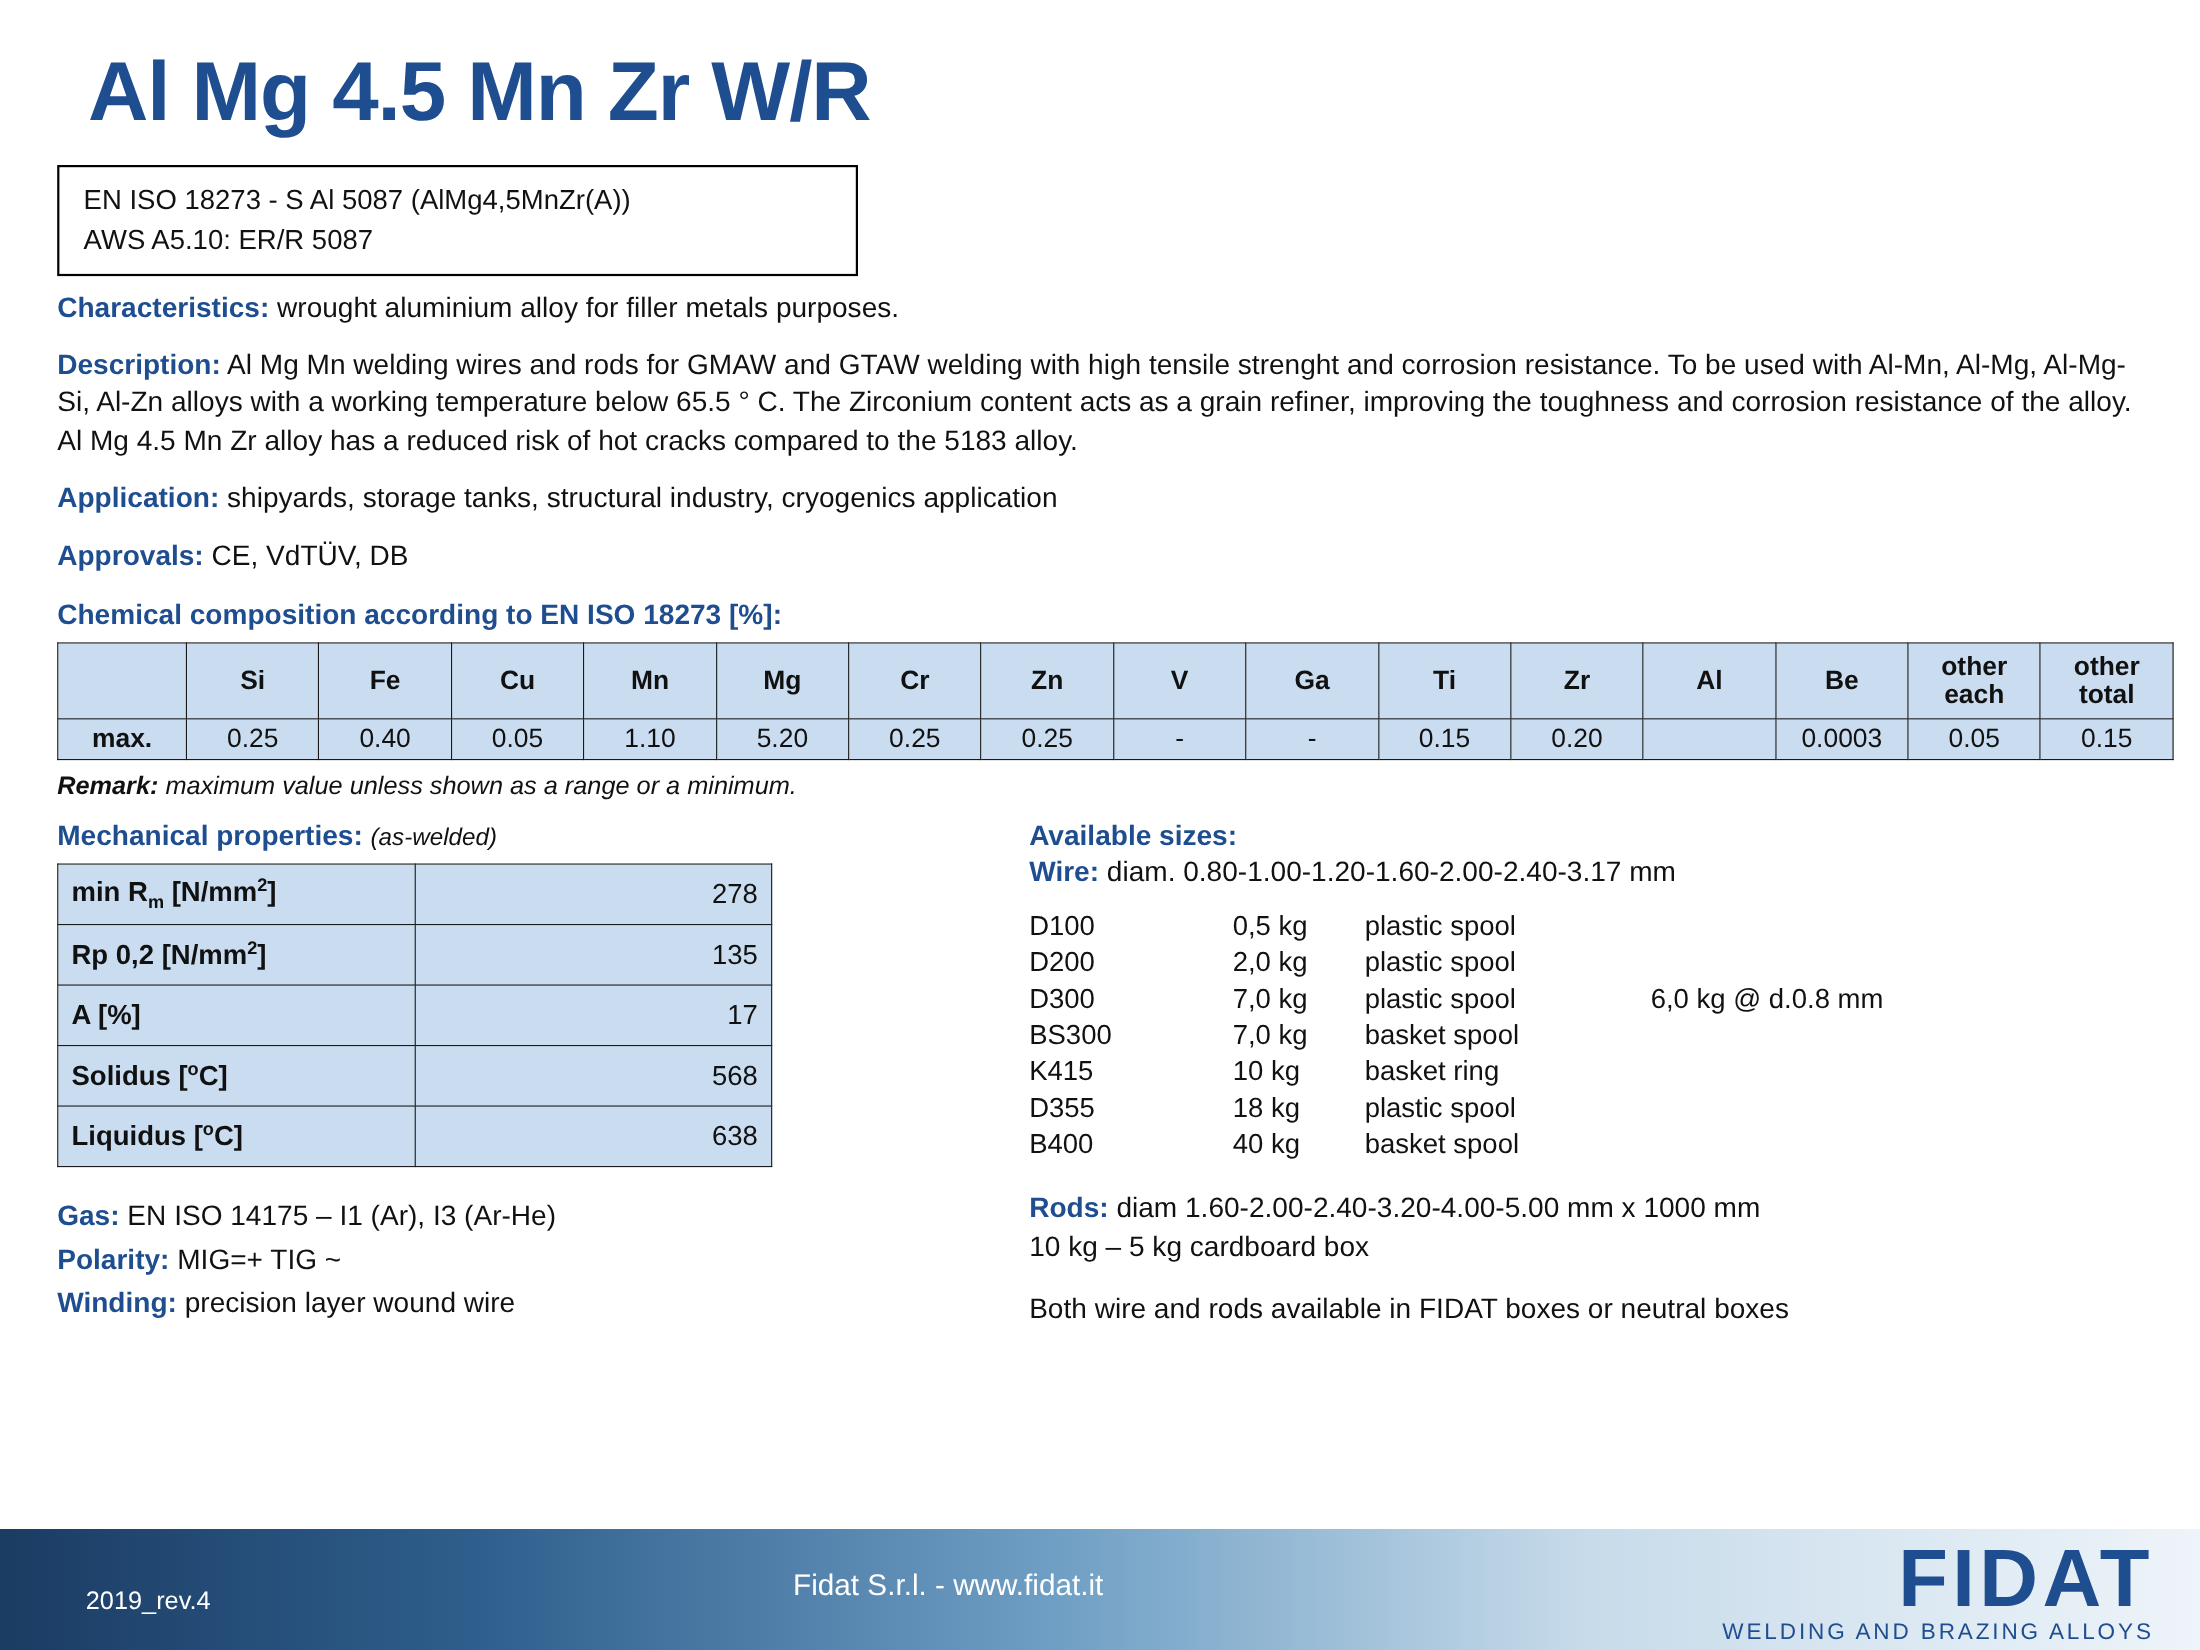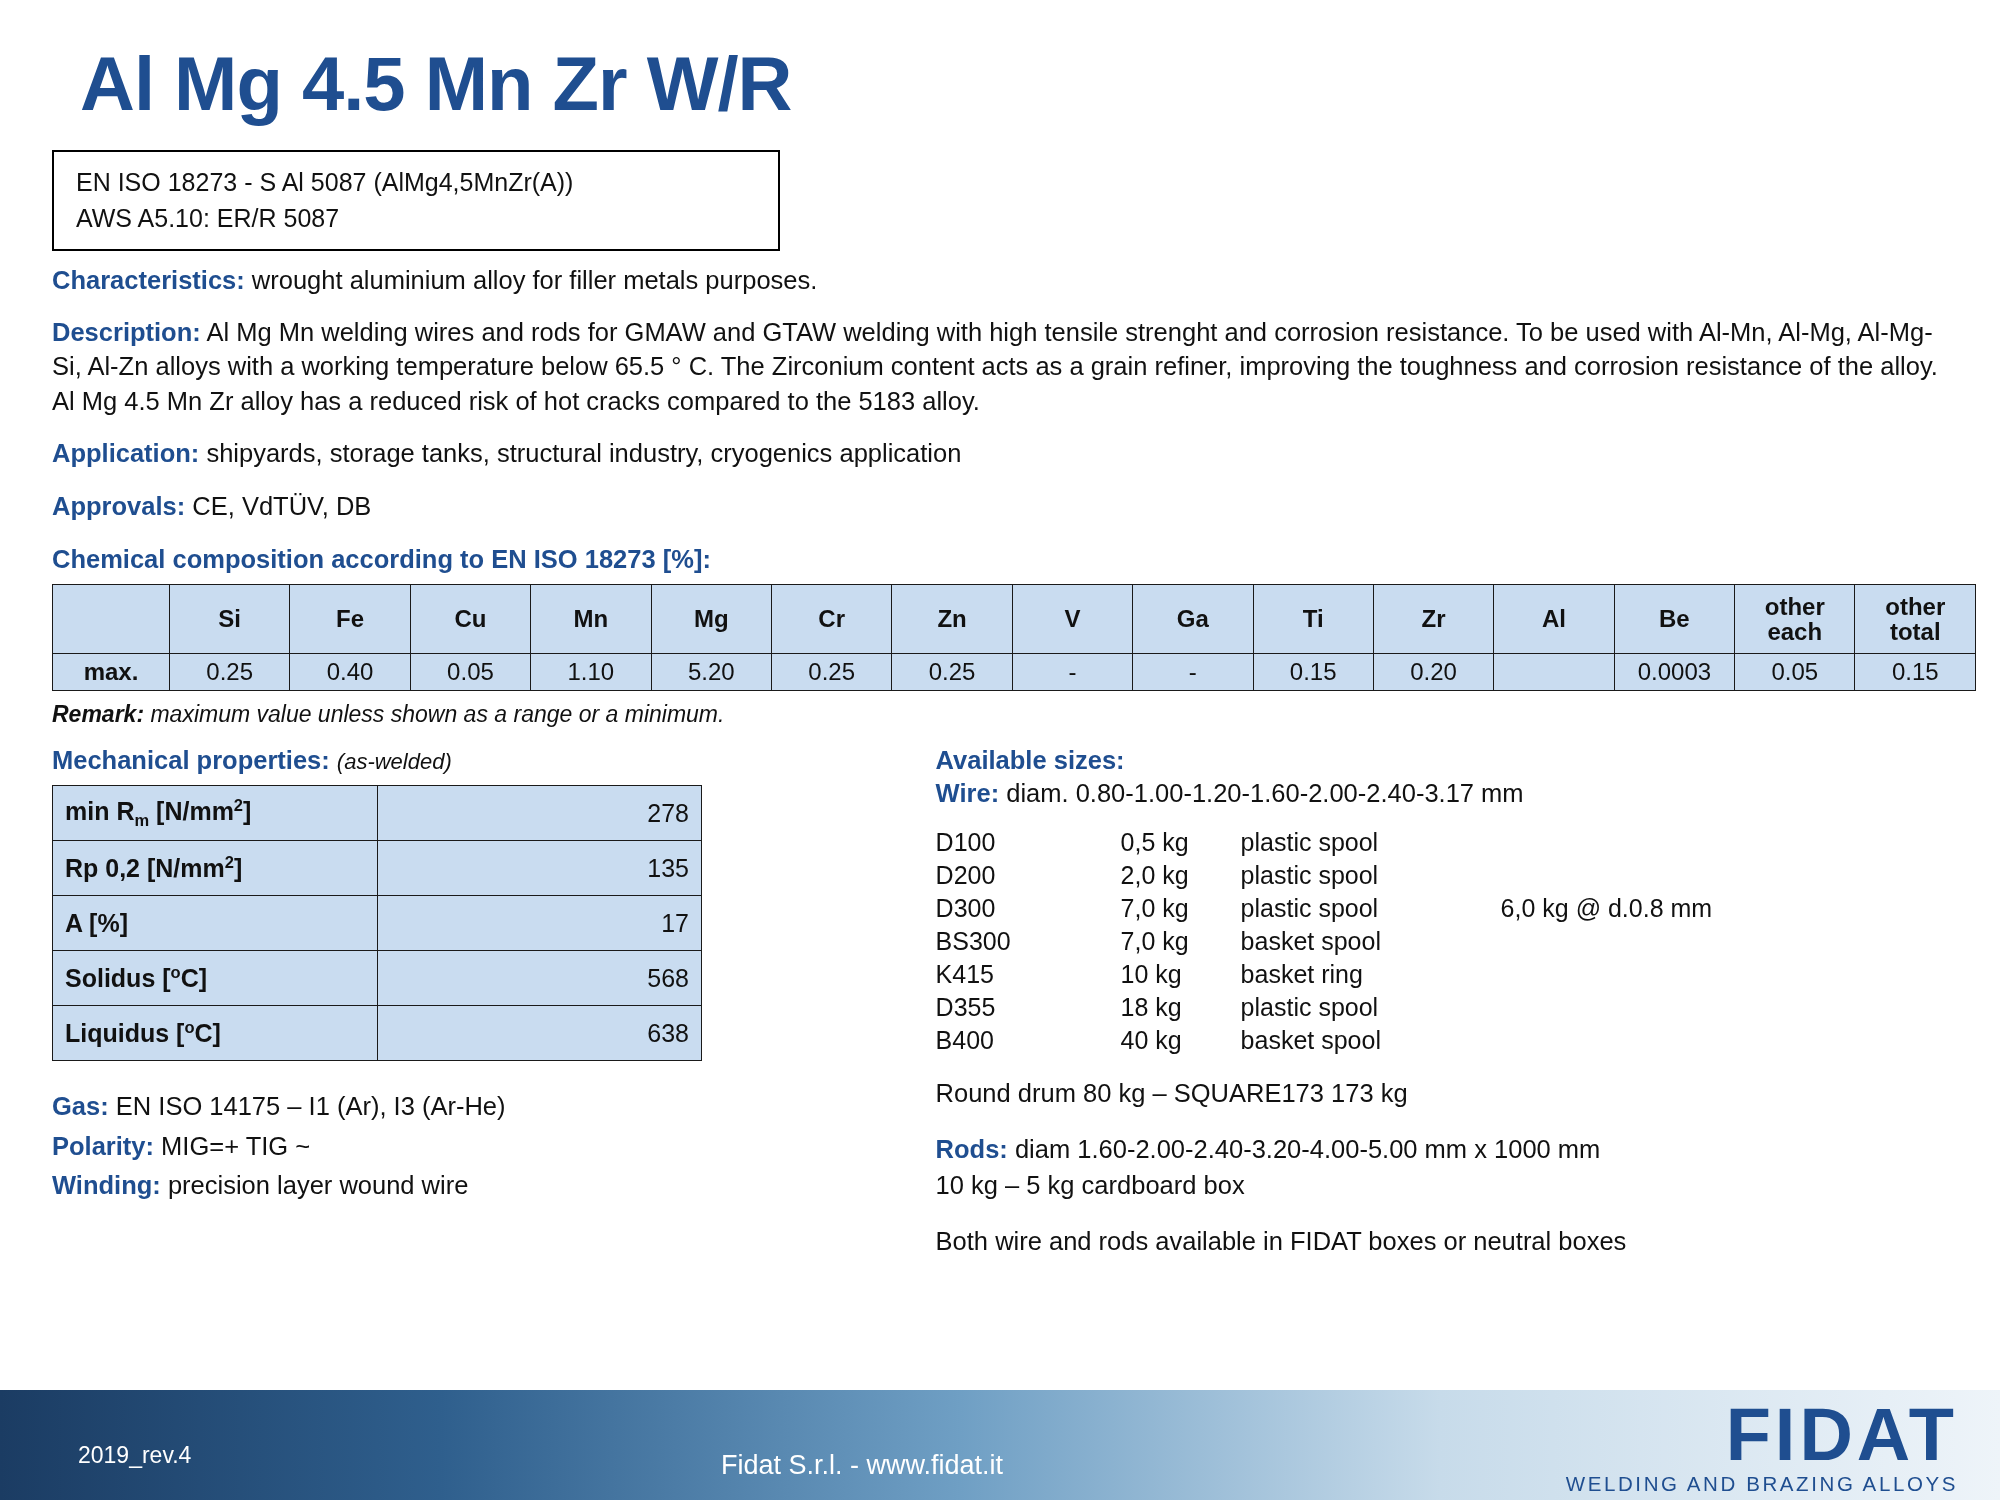--- a/index.html
+++ b/index.html
@@ -183,21 +183,20 @@
     font-size: 23px;
   }
   .footer-center {
     position: absolute;
     left: 0;
     top: 36px;
     width: 1724px;
     text-align: center;
     color: #ffffff;
     font-size: 27px;
-    margin-top: 24px;
   }
   .logo {
     position: absolute;
     right: 42px;
     top: 10px;
     text-align: right;
   }
   .logo-main {
     font-size: 74px;
     font-weight: bold;
@@ -375,21 +374,20 @@
             </tr>
             <tr>
               <td class="name">B400</td>
               <td class="weight">40 kg</td>
               <td class="type">basket spool</td>
               <td class="note"></td>
             </tr>
           </tbody>
         </table>
 
-        <div class="drum-line">Round drum 80 kg   –   SQUARE173 173 kg</div>
 
         <div class="rods-line">
           <span class="label">Rods:</span><span> diam 1.60-2.00-2.40-3.20-4.00-5.00 mm x 1000 mm</span><br>
           <span>10 kg – 5 kg  cardboard box</span>
         </div>
 
         <div class="both-line">Both wire and rods available in FIDAT boxes or neutral boxes</div>
       </div>
     </div>
   </div>

